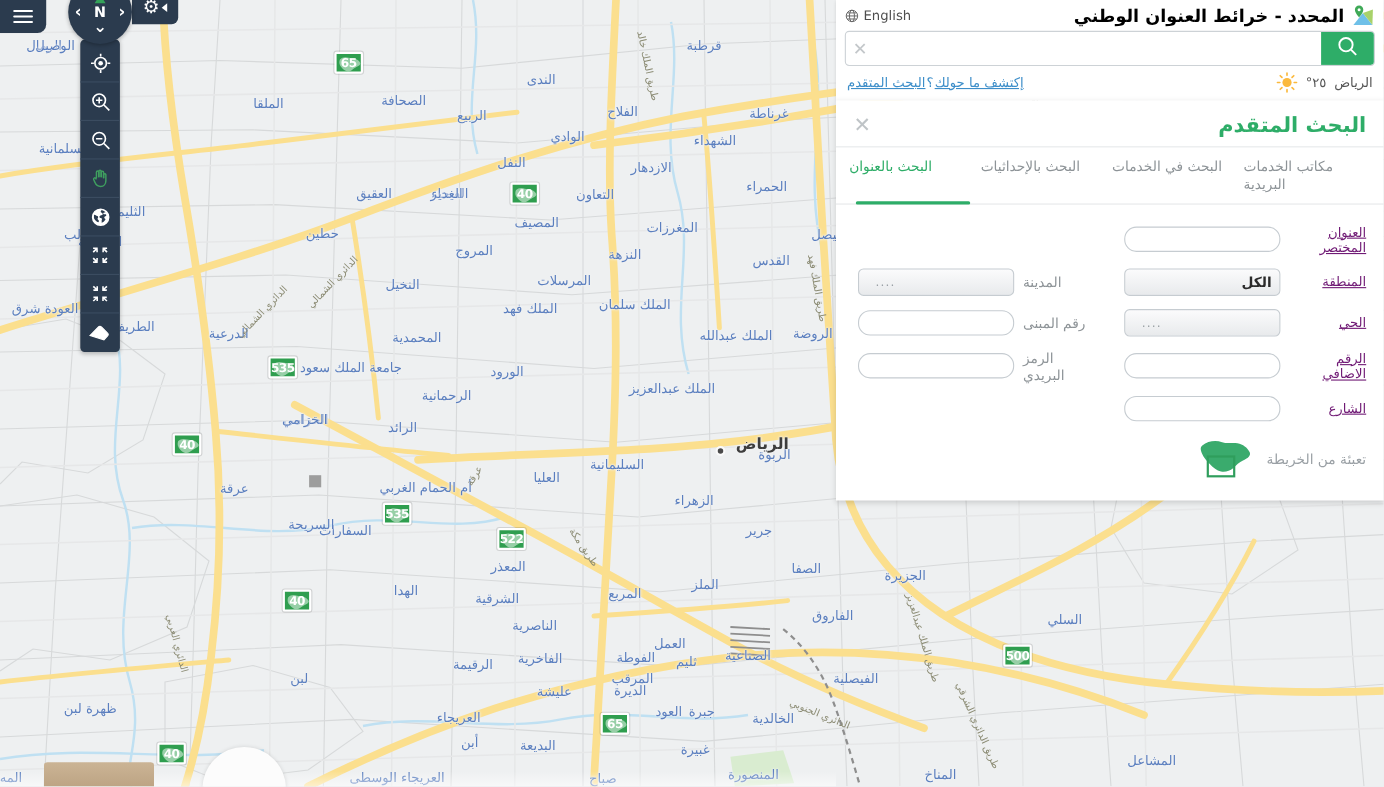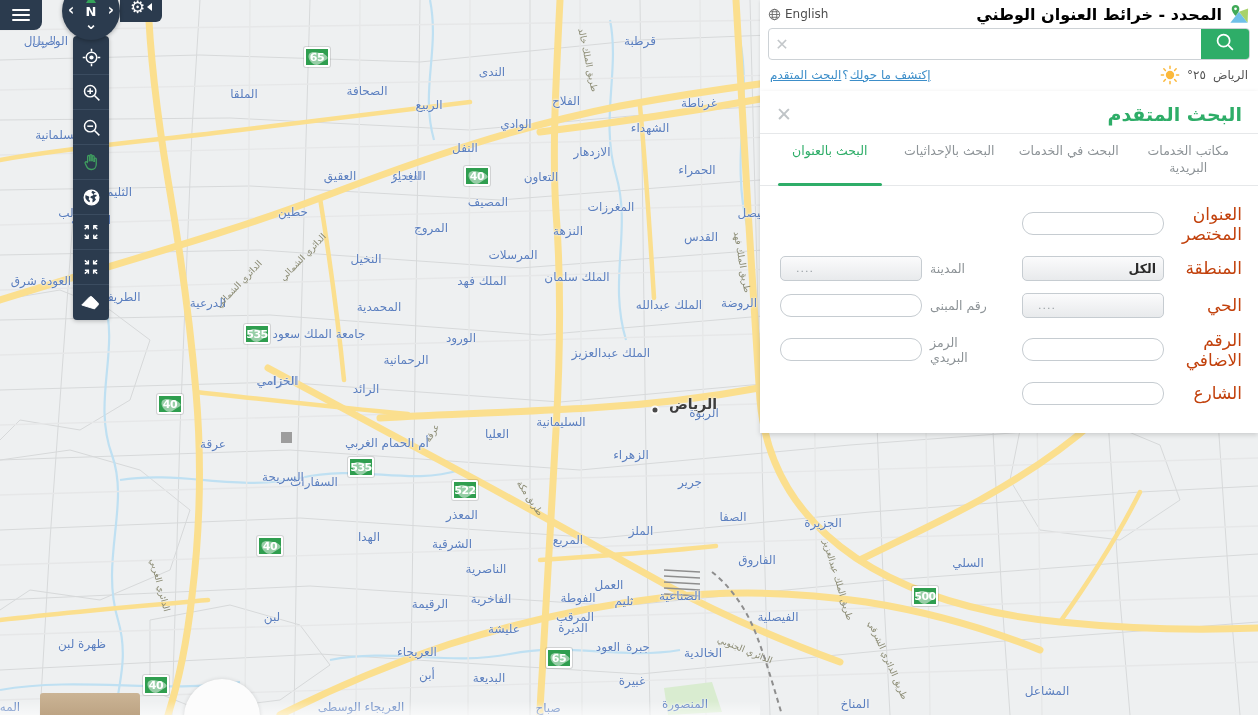--- a/index.html
+++ b/index.html
@@ -198,39 +198,39 @@
 
   .tabs {
     display: flex; direction: rtl;
     border-top: 1px solid #e6e8ea;
     border-bottom: 1px solid #e6e8ea;
     margin: 0 -16px;
     padding: 0 10px;
   }
   .tab {
     flex: 1;
-    text-align: center;
+    text-align: left;
     font-size: 12.5px;
     color: #8d9397;
     padding: 9px 2px 8px 2px;
     cursor: pointer;
     line-height: 1.35;
     position: relative;
   }
   .tab.active { color: #2ead68; }
   .tab.active::after {
     content: ""; position: absolute; left: 8px; right: 8px; bottom: -1px;
     height: 3px; background: #2ead68; border-radius: 2px;
   }
 
   .form { direction: rtl; padding-top: 18px; }
   .frow { display: flex; align-items: center; margin-bottom: 12px; }
   .flabel {
-    width: 78px; text-align: right; font-size: 17px; color: #c2410c;
-    flex: none; padding-left: 8px;
+    width: 78px; text-align: right; font-size: 12px; color: #701a75;
+    flex: none; padding-left: 8px; text-decoration: underline;
   }
   .fctrl { width: 142px; flex: none; }
   .fgap  { width: 22px; flex: none; }
   .flabel2 {
     width: 78px; text-align: left; font-size: 12.5px; color: #8d9397;
     flex: none; padding-left: 8px; padding-right: 8px;
   }
 
   .txt {
     width: 100%; height: 23px;
@@ -813,17 +813,26 @@
         <div class="frow">
           <div class="flabel">الشارع</div>
           <div class="fctrl">
             <input class="txt" type="text" value="" style="">
           </div>
           <div class="fgap"></div>
           <div class="flabel2"></div>
           <div class="fctrl"></div>
         </div>
 
+        <div class="maprow">
+          <span class="mlabel">تعبئة من الخريطة</span>
+          <span class="micon">
+            <svg width="52" height="42" viewBox="0 0 52 42">
+              <path d="M4 8 C9 4, 16 3, 22 5 C27 6.6, 31 5, 36 6 C41 7, 45 10, 47 14 C48.6 17.4, 45 20, 41 21.6 C37.6 23, 35 26, 32 28.6 C29 31, 25 32.4, 21 31.6 C17 30.8, 14 28, 11 25 C8 22, 5 18.6, 3.6 15 C2.4 12, 2 9.6, 4 8 Z" fill="#3aab6d"></path>
+              <rect x="9" y="18" width="24" height="18" fill="none" stroke="#2f9e5c" stroke-width="2"></rect>
+            </svg>
+          </span>
+        </div>
 
       </div>
     </div>
   </div>
 </div>
 
 </body></html>

